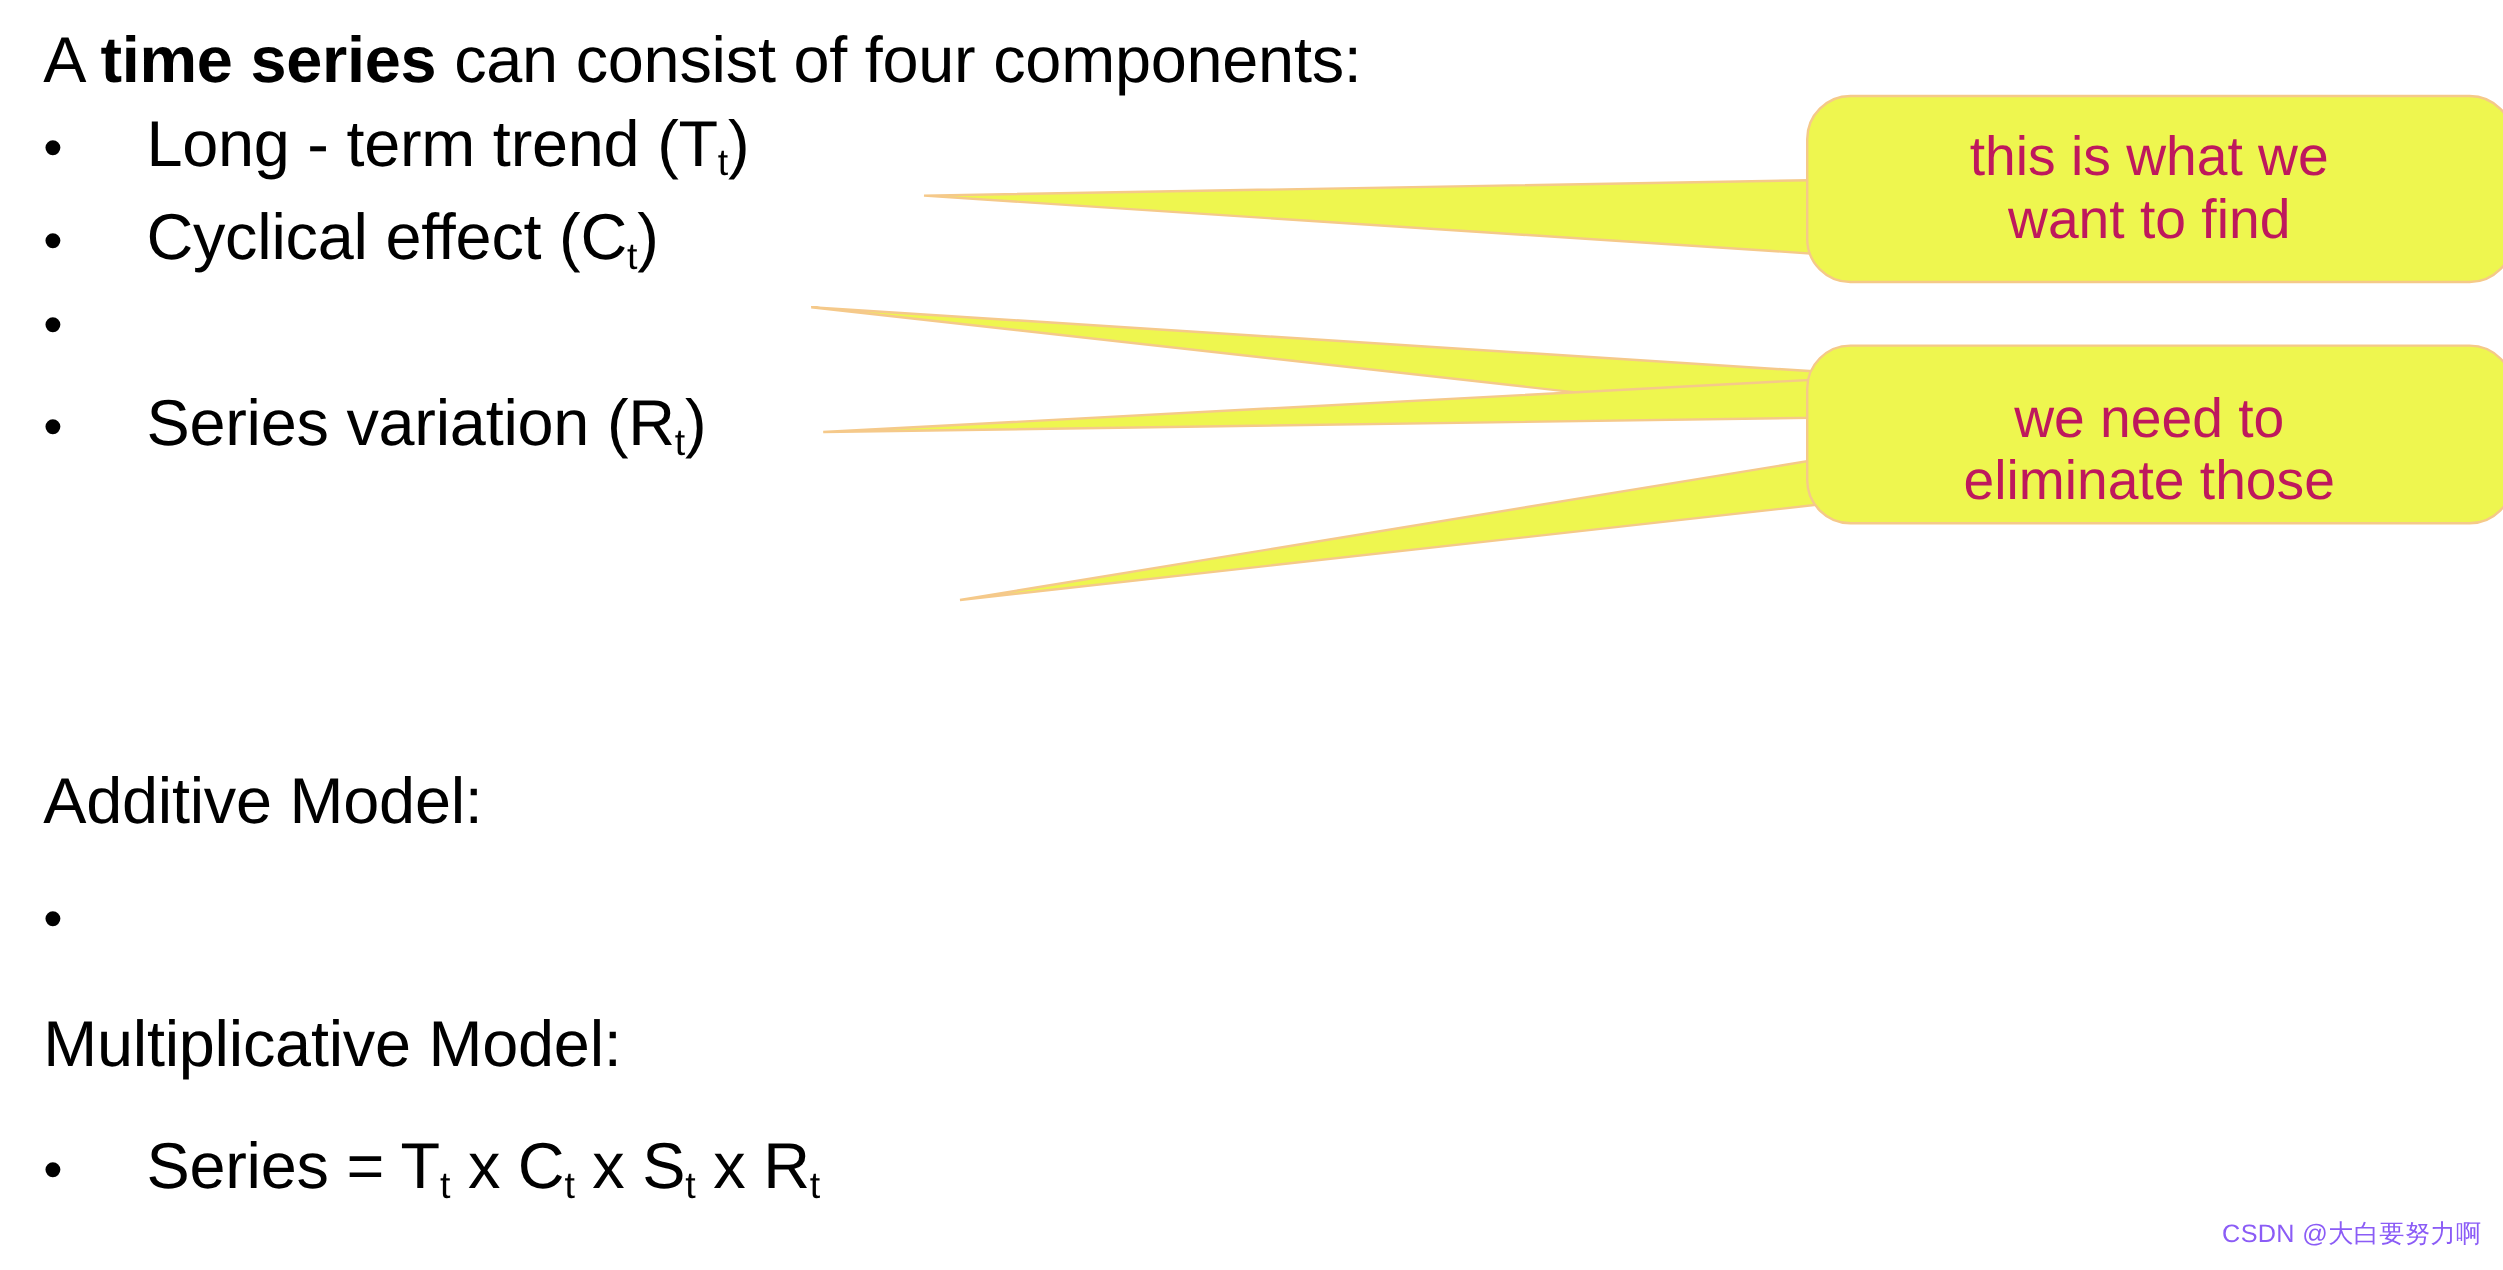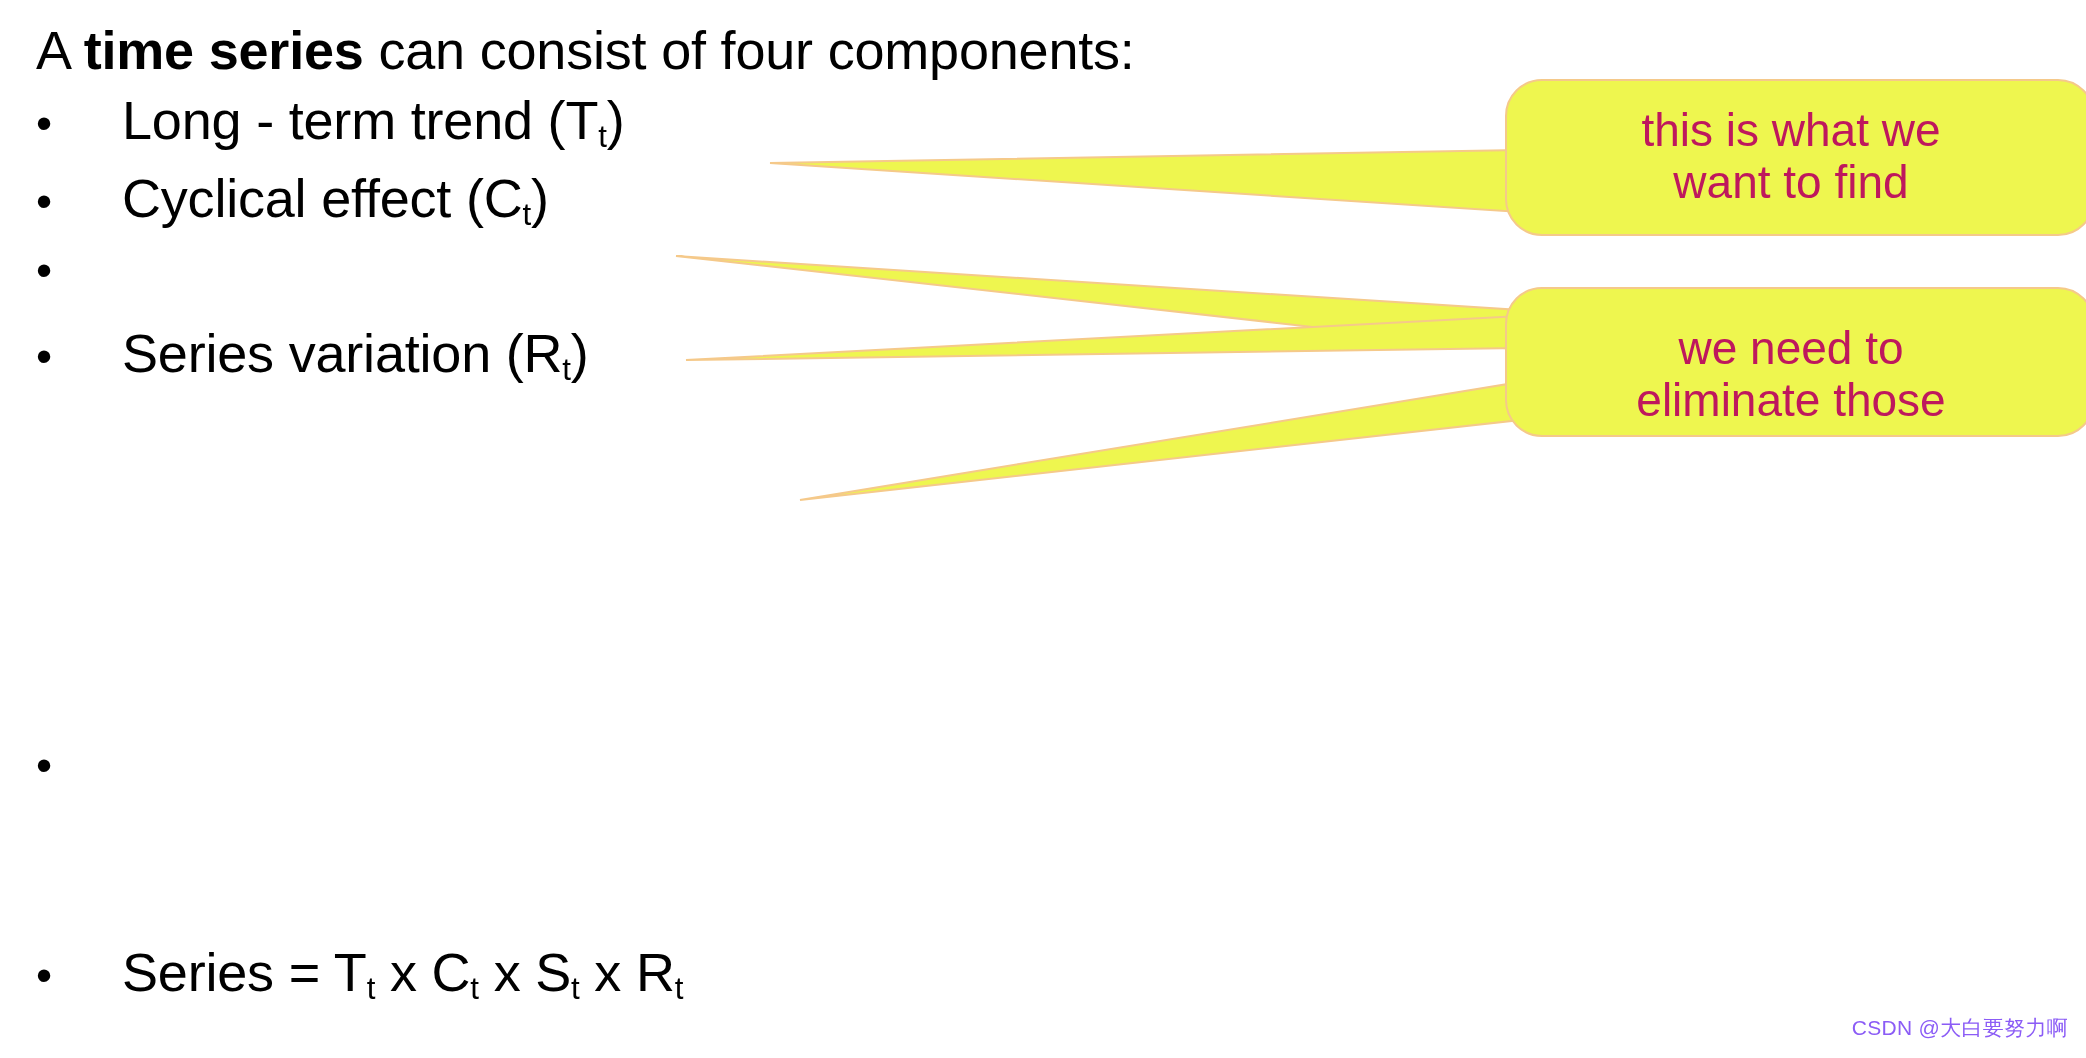--- a/index.html
+++ b/index.html
@@ -154,25 +154,27 @@
 
     <div class="bullet-row" style="top:247px;">
       <span class="bullet-dot">•</span>
     </div>
 
     <div class="bullet-row" style="top:325px;">
       <span class="bullet-dot">•</span>
       <span class="bullet-text"><span>Series variation (R</span><sub>t</sub><span>)</span></span>
     </div>
 
+    <div class="section-head" style="top:640px;">Additive Model:</div>
 
     <div class="bullet-row" style="top:742px;">
       <span class="bullet-dot">•</span>
     </div>
 
+    <div class="section-head" style="top:842px;">Multiplicative Model:</div>
 
     <div class="bullet-row" style="top:944px;">
       <span class="bullet-dot">•</span>
       <span class="bullet-text"><span>Series = T</span><sub>t</sub><span> x C</span><sub>t</sub><span> x S</span><sub>t</sub><span> x R</span><sub>t</sub></span>
     </div>
 
     <div class="callout-text" id="callout-text-1">this is what we
 want to find</div>
 
     <div class="callout-text" id="callout-text-2">we need to

